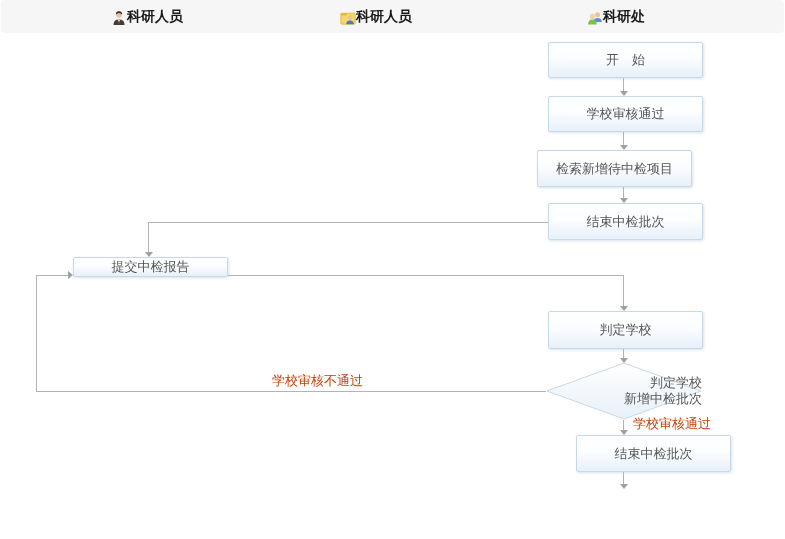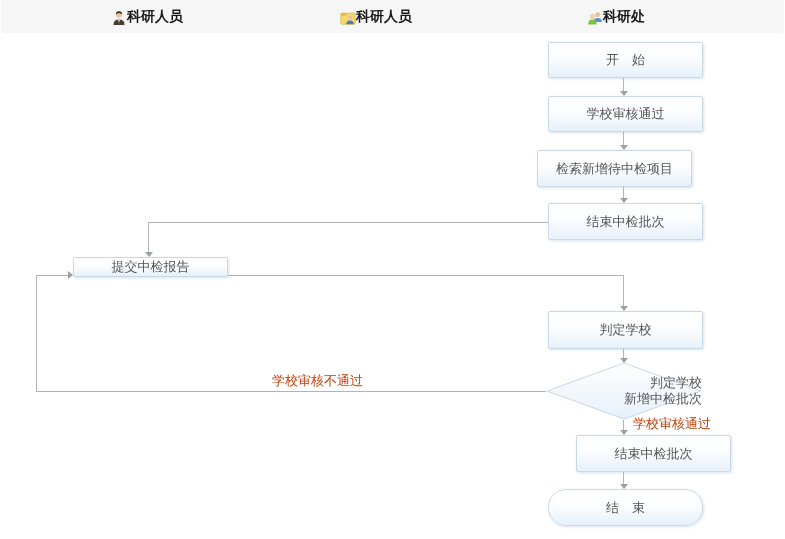--- a/index.html
+++ b/index.html
@@ -131,23 +131,20 @@
     <div class="diamond-label">
       <span>判定学校</span>
       <span>新增中检批次</span>
     </div>
   </div>
 
   <div class="node" style="left:576px;top:435px;width:155px;height:37px">
     <span>结束中检批次</span>
   </div>
 
-  <div class="node terminator" style="left:548px;top:489px;width:155px;height:37px">
-    <span>结　束</span>
-  </div>
 
   <div class="vline" style="left:623px;top:78px;height:13px"></div>
   <div class="ah-down" style="left:620px;top:91px"></div>
 
   <div class="vline" style="left:623px;top:132px;height:13px"></div>
   <div class="ah-down" style="left:620px;top:145px"></div>
 
   <div class="vline" style="left:623px;top:187px;height:11px"></div>
   <div class="ah-down" style="left:620px;top:198px"></div>
 

